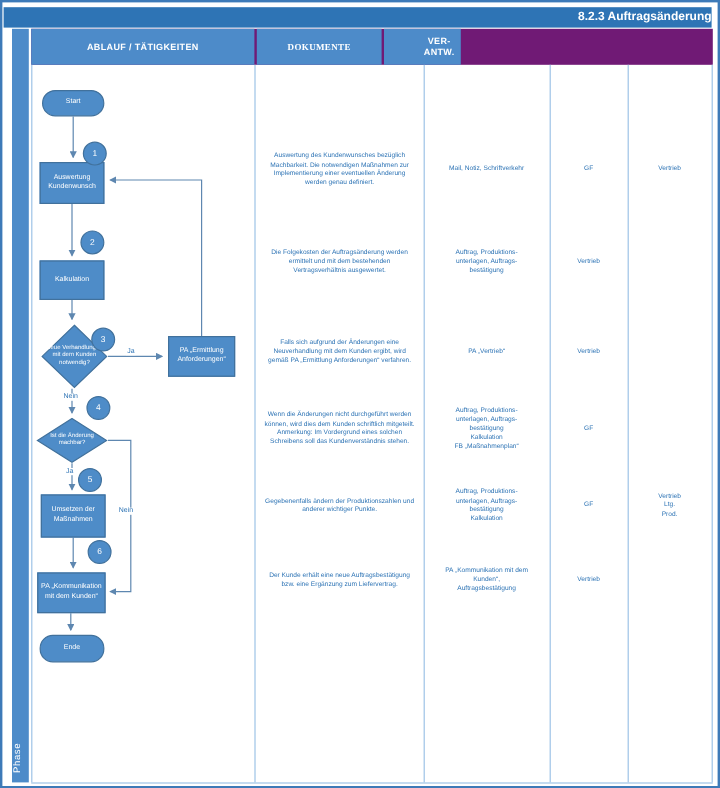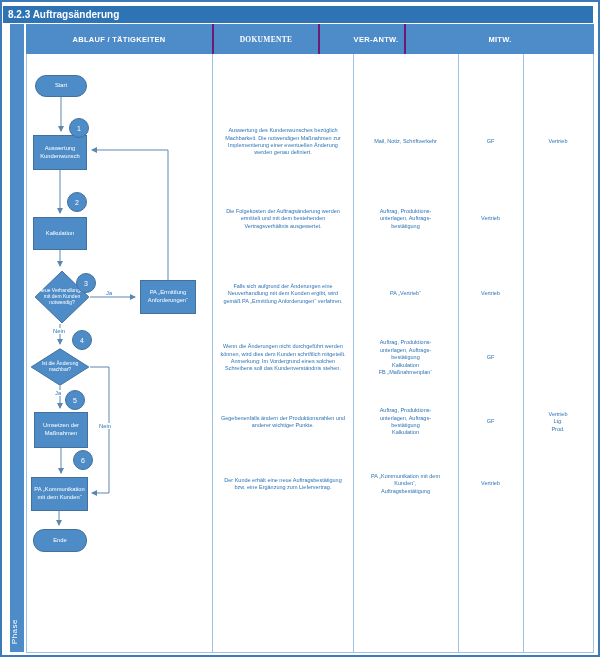--- a/index.html
+++ b/index.html
@@ -1,26 +1,26 @@
 <!DOCTYPE html>
 <html><head>
 <meta charset="utf-8">
 <style>
   * { margin:0; padding:0; box-sizing:border-box; }
   body { font-family:"Liberation Sans", sans-serif; background:#fff; }
   .page { position:relative; width:600px; height:657px; background:#fff; border:2px solid #3D7AB8; overflow:hidden; }
 
-  .title-bar { position:absolute; left:1px; top:4px; width:590px; height:17px; background:#2E74B5; color:#fff; font-size:10px; font-weight:bold; line-height:17px; padding-left:5px; }
+  .title-bar { position:absolute; left:1px; top:4px; width:590px; height:17px; background:#2E74B5; color:#fff; font-size:10px; font-weight:bold; line-height:17px; padding-left:5px;text-align:right; }
 
   .phase-strip { position:absolute; left:8px; top:22px; width:14px; height:628px; background:#4D8BC9; }
   .phase-label { position:absolute; bottom:6px; left:0; width:14px; color:#fff; font-size:8px; writing-mode:vertical-rl; transform:rotate(180deg); text-align:left; padding-top:2px; letter-spacing:.5px; }
 
   .header-row { position:absolute; left:24px; top:22px; width:568px; height:30px; display:flex; gap:2px; background:#701a75; }
   .header-cell { background:#4D8BC9; color:#fff; font-size:7.5px; font-weight:bold; display:flex; align-items:center; justify-content:center; text-align:center; letter-spacing:.3px; }
-  .hc1 { width:186px; } .hc2 { width:139px; } .hc3 { width:104px;font-family:Liberation Serif, serif; } .hc4 { width:84px;padding-left:28px; } .hc5 { flex:1; }
+  .hc1 { width:186px; } .hc2 { width:139px; } .hc3 { width:104px;font-family:Liberation Serif, serif; } .hc4 { width:64px;padding-left:28px; } .hc5 { flex:1; }
 
   .grid-line { position:absolute; background:#9DC3E6; }
   .v { top:52px; height:598px; width:1px; }
   .h { left:24px; width:568px; height:1px; }
 
   .proc-row { position:absolute; left:211px; width:380px; display:flex; }
   .cell { display:flex; align-items:center; justify-content:center; text-align:center; padding:0 7px; color:#2E74B5; font-size:5.5px; line-height:1.35; white-space:pre-line; }
   .c2 { width:140px; } .c3 { width:105px; } .c4 { width:65px; } .c5 { width:70px; }
 
   
@@ -41,21 +41,20 @@
   <div class="title-bar">8.2.3 Auftragsänderung</div>
 
   <div class="phase-strip">
     <div class="phase-label">Phase</div>
   </div>
 
   <div class="header-row">
     <div class="header-cell hc1">ABLAUF / TÄTIGKEITEN</div>
     <div class="header-cell hc3">DOKUMENTE</div>
     <div class="header-cell hc4">VER-ANTW.</div>
-    <div class="header-cell hc5">MITW.</div>
   </div>
 
   <div class="grid-line v" style="left:24px;"></div>
   <div class="grid-line v" style="left:210px;"></div>
   <div class="grid-line v" style="left:351px;"></div>
   <div class="grid-line v" style="left:456px;"></div>
   <div class="grid-line v" style="left:521px;"></div>
   <div class="grid-line v" style="left:591px;"></div>
   <div class="grid-line h" style="top:650px;"></div>
 

